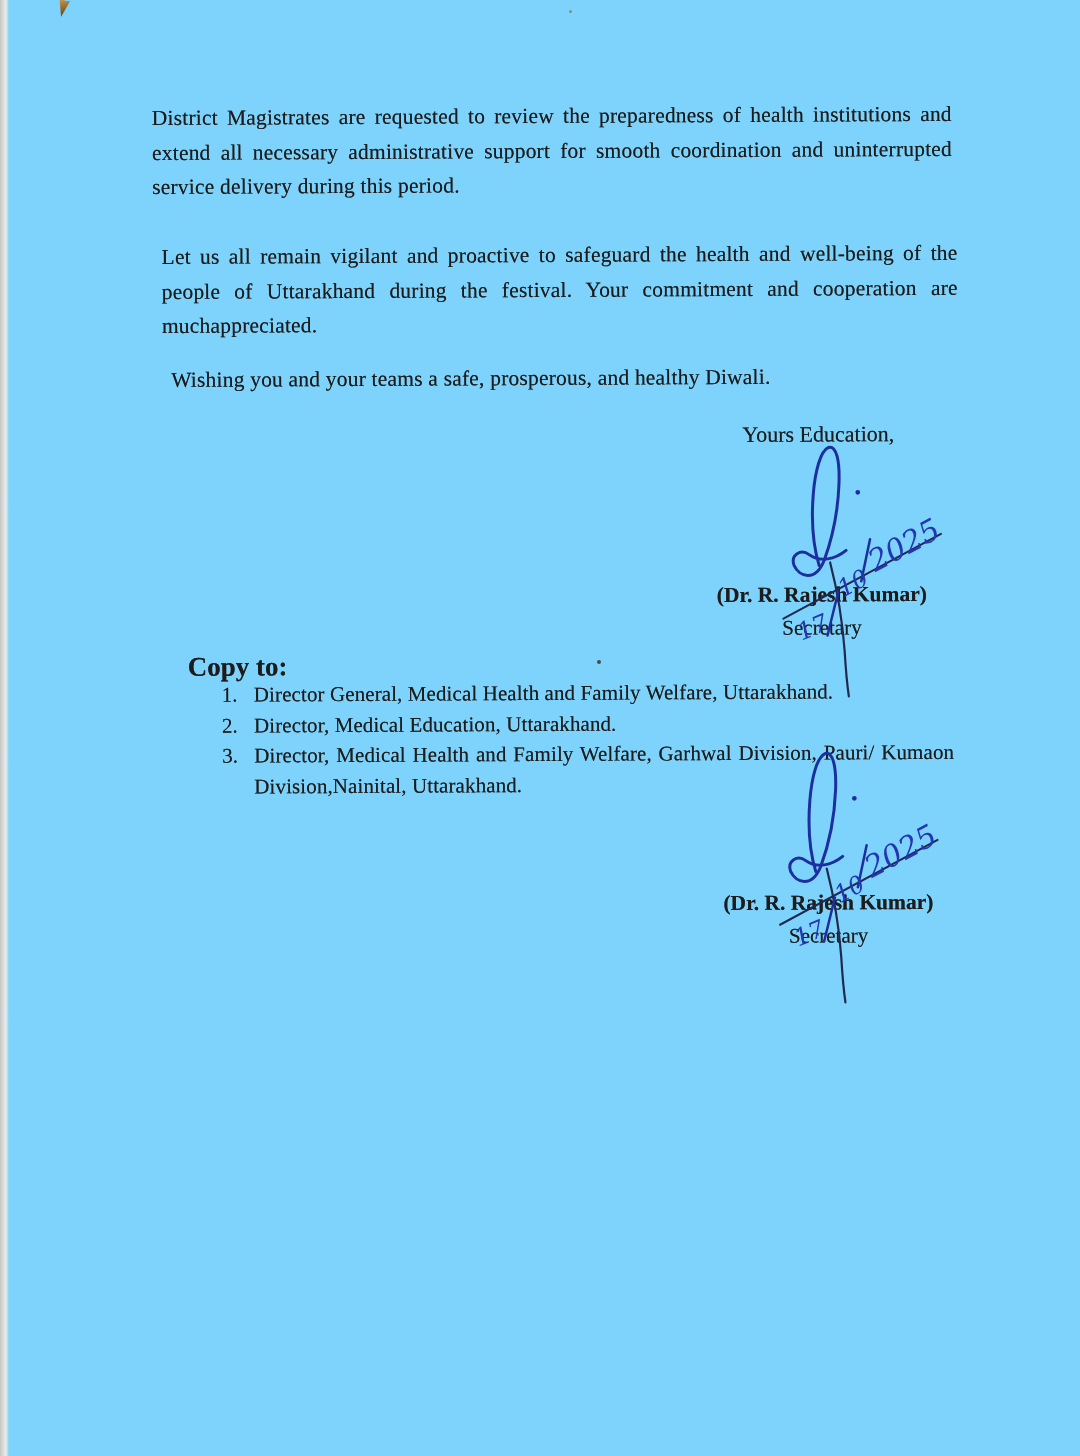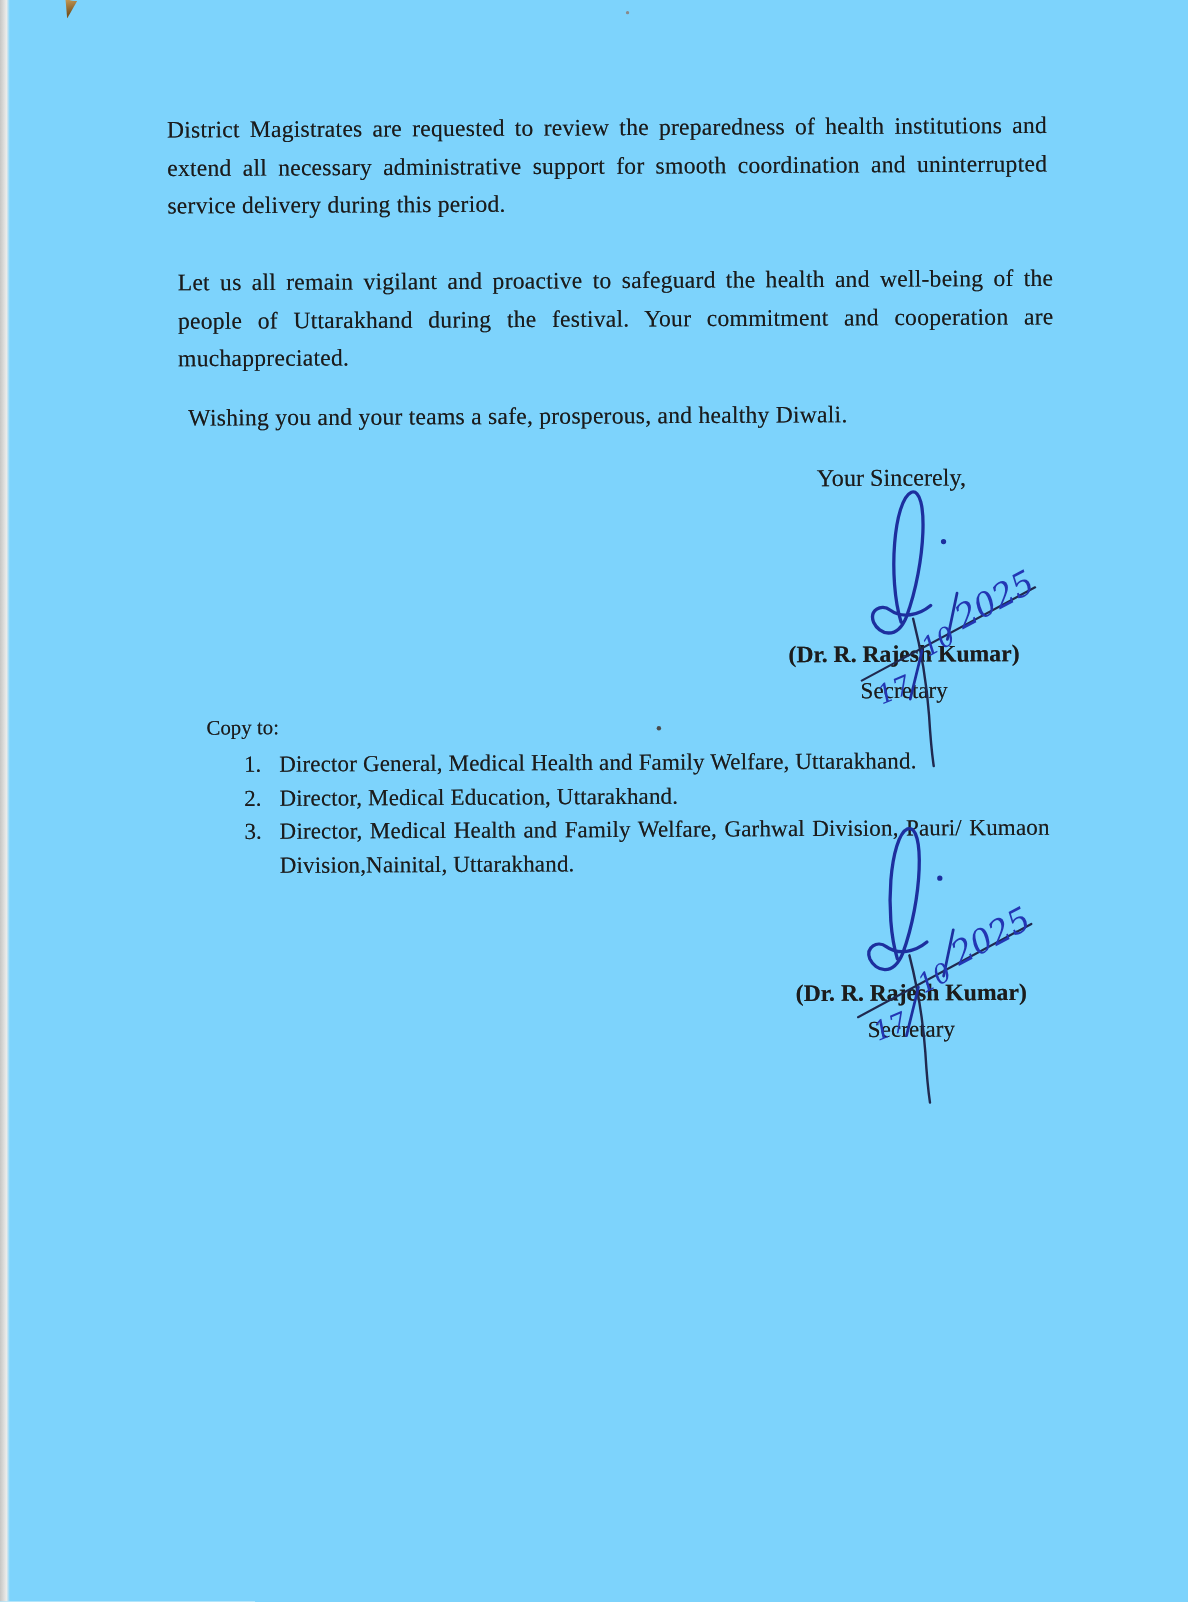--- a/index.html
+++ b/index.html
@@ -34,21 +34,21 @@
   .single { text-align:left; }
   .closing { position:absolute; font-size:22px; }
   .sig-name {
     position:absolute; width:235px; text-align:center;
     font-size:21.5px; font-weight:bold; z-index:2;
   }
   .sig-title {
     position:absolute; width:235px; text-align:center;
     font-size:21px; z-index:2;
   }
-  .copy-label { position:absolute; font-size:19px; font-weight:normal; }
+  .copy-label { position:absolute; font-size:27px; font-weight:bold; }
   .copy-list { position:absolute; width:740px; }
   .copy-item { display:flex; font-size:21px; line-height:30.5px; }
   .copy-item .num { width:32px; flex:0 0 32px; }
   .copy-item .item-text { width:700px; text-align:justify; letter-spacing:0.1px; }
   .sig {
     position:absolute; z-index:5; pointer-events:none;
   }
   .sig text {
     font-family:"DejaVu Serif",serif;
     font-style:italic;
@@ -78,21 +78,21 @@
   <div class="speck speck-b"></div>
 
   <div class="content">
 
     <div class="para ink" style="left:155px; top:99px; width:800px;">District Magistrates are requested to review the preparedness of health institutions and extend all necessary administrative support for smooth coordination and uninterrupted service delivery during this period.</div>
 
     <div class="para ink" style="left:164px; top:238px; width:796px;">Let us all remain vigilant and proactive to safeguard the health and well-being of the people of Uttarakhand during the festival. Your commitment and cooperation are muchappreciated.</div>
 
     <div class="para single ink" style="left:173px; top:361px; width:720px;">Wishing you and your teams a safe, prosperous, and healthy Diwali.</div>
 
-    <div class="closing ink" style="left:744px; top:423px;">Your Sincerely,</div>
+    <div class="closing ink" style="left:744px; top:423px;">Yours Education,</div>
 
     <svg class="sig" style="left:758px; top:442px;" width="200" height="260" viewBox="0 0 200 260">
       <g fill="none" stroke-linecap="round">
         <path d="M62,125 C50,85 56,14 72,7 C88,2 85,72 67,120 C58,142 42,136 37,125 C33,114 44,108 52,114 C63,122 78,119 89,110" stroke="#1d2f9e" stroke-width="3"></path>
         <path d="M73,122 C80,150 85,180 87,210 C88,228 89,242 91,256" stroke="#20294f" stroke-width="2.2"></path>
         <path d="M26,178 L184,94" stroke="#20294f" stroke-width="2"></path>
         <circle cx="101" cy="52" r="2.4" fill="#1d2f9e"></circle>
         <path d="M113,99 L104,141" stroke="#1d2f9e" stroke-width="2.5"></path>
         <path d="M81,151 L70,195" stroke="#1d2f9e" stroke-width="2.5"></path>
         <text class="d-big" x="118" y="132" transform="rotate(-28 118 132)">2025</text>

